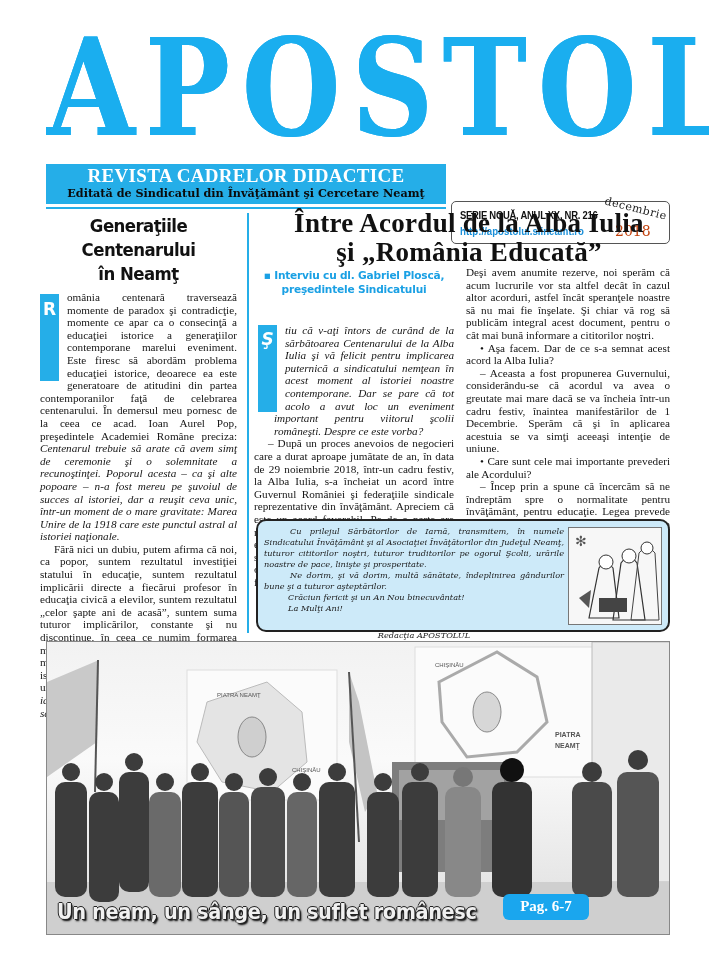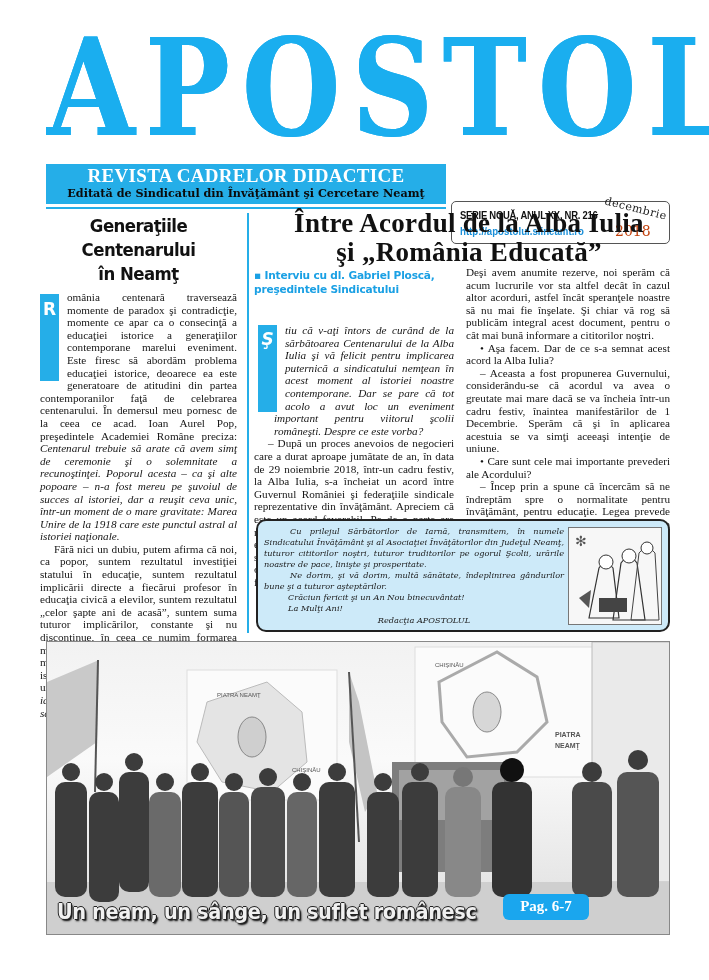--- a/index.html
+++ b/index.html
@@ -87,21 +87,21 @@
     text-align: center; font-style: italic; font-size: 11px; margin-top: 14px;
   }
 
   
   .main-headline {
     position: absolute; left: 254px; top: 209px; width: 430px; text-align: center;
     font-family: "Liberation Serif", serif; font-weight: bold; font-size: 27px;
     line-height: 29px; letter-spacing: 0.3px;
   }
   .intro-bullet {
-    position: absolute; left: 254px; top: 268px; width: 200px; 
+    position: absolute; left: 254px; top: 268px; width: 200px; text-align: center;
     font-family: "DejaVu Sans", sans-serif; font-weight: bold; font-size: 10.6px;
     line-height: 14px; color: #1aa0e4; letter-spacing: -0.2px;
   }
   .mid-col { position: absolute; left: 254px; top: 324px; width: 200px; }
   .mid-col .q { font-style: italic; margin-left: 20px; }
   .dropcap-s {
     float: left; width: 19px; height: 87px; background: #25aee8; color: #fff;
     font-family: "DejaVu Sans", sans-serif; font-weight: bold; font-size: 17px;
     text-align: center; padding-top: 8px; margin: 1px 8px 0 4px; font-style: italic;
   }
@@ -116,21 +116,21 @@
     position: absolute; left: 256px; top: 519px; width: 414px; height: 113px;
     background: #cdeaf9; border: 2px solid #222; border-radius: 10px;
   }
   .greeting .gtext {
     position: absolute; left: 6px; top: 5px; width: 300px;
     font-family: "DejaVu Serif", serif; font-style: italic; font-size: 8.2px; line-height: 11px;
     text-align: justify; color: #1a1a1a;
   }
   .greeting .gtext .ind { text-indent: 26px; }
   .greeting .gtext .ind2 { padding-left: 24px; }
-  .greeting .gtext .sig2 { text-align: center; padding-left: 20px; margin-top: 1px; }
+  .greeting .gtext .sig2 { text-align: center; padding-left: 20px; margin-top: 16px; }
   .greeting .gimg {
     position: absolute; right: 6px; top: 6px; width: 94px; height: 98px;
     background: #fafafa; border: 1px solid #777;
     overflow: hidden;
   }
 
   
   .photo {
     position: absolute; left: 46px; top: 641px; width: 624px; height: 294px;
     border: 1px solid #888; background: linear-gradient(#f2f2f2 0%, #fafafa 40%, #dedede 100%);

